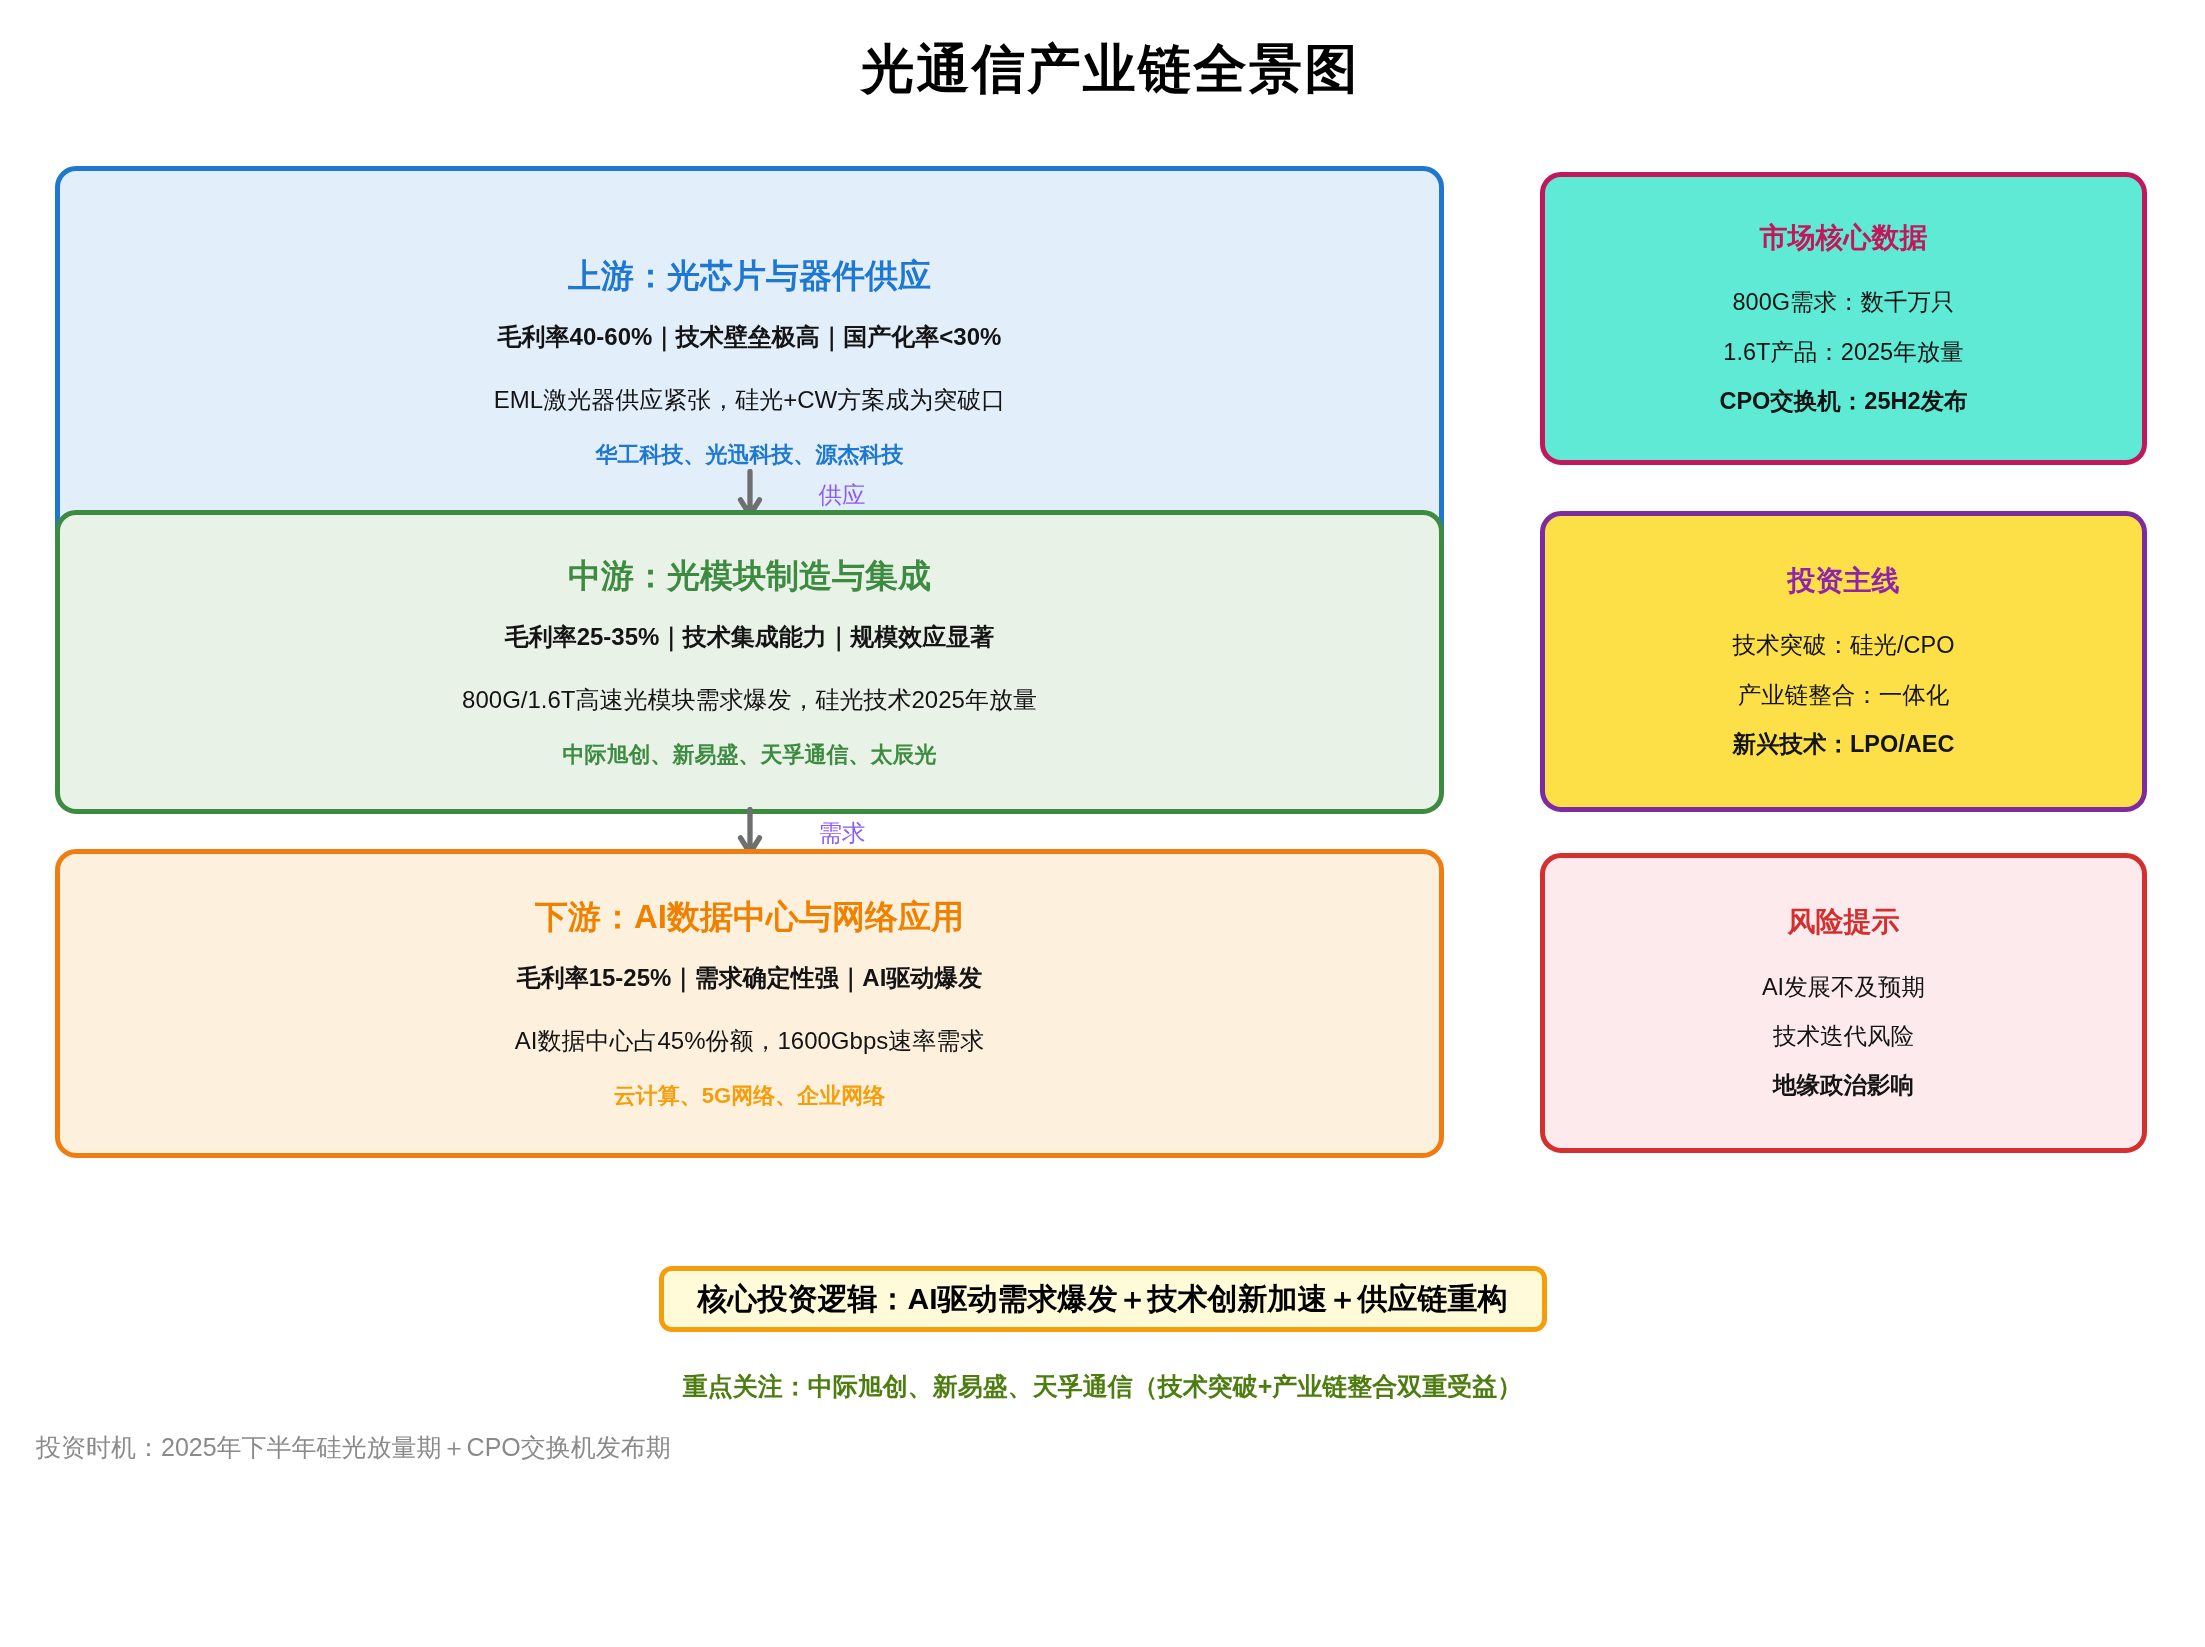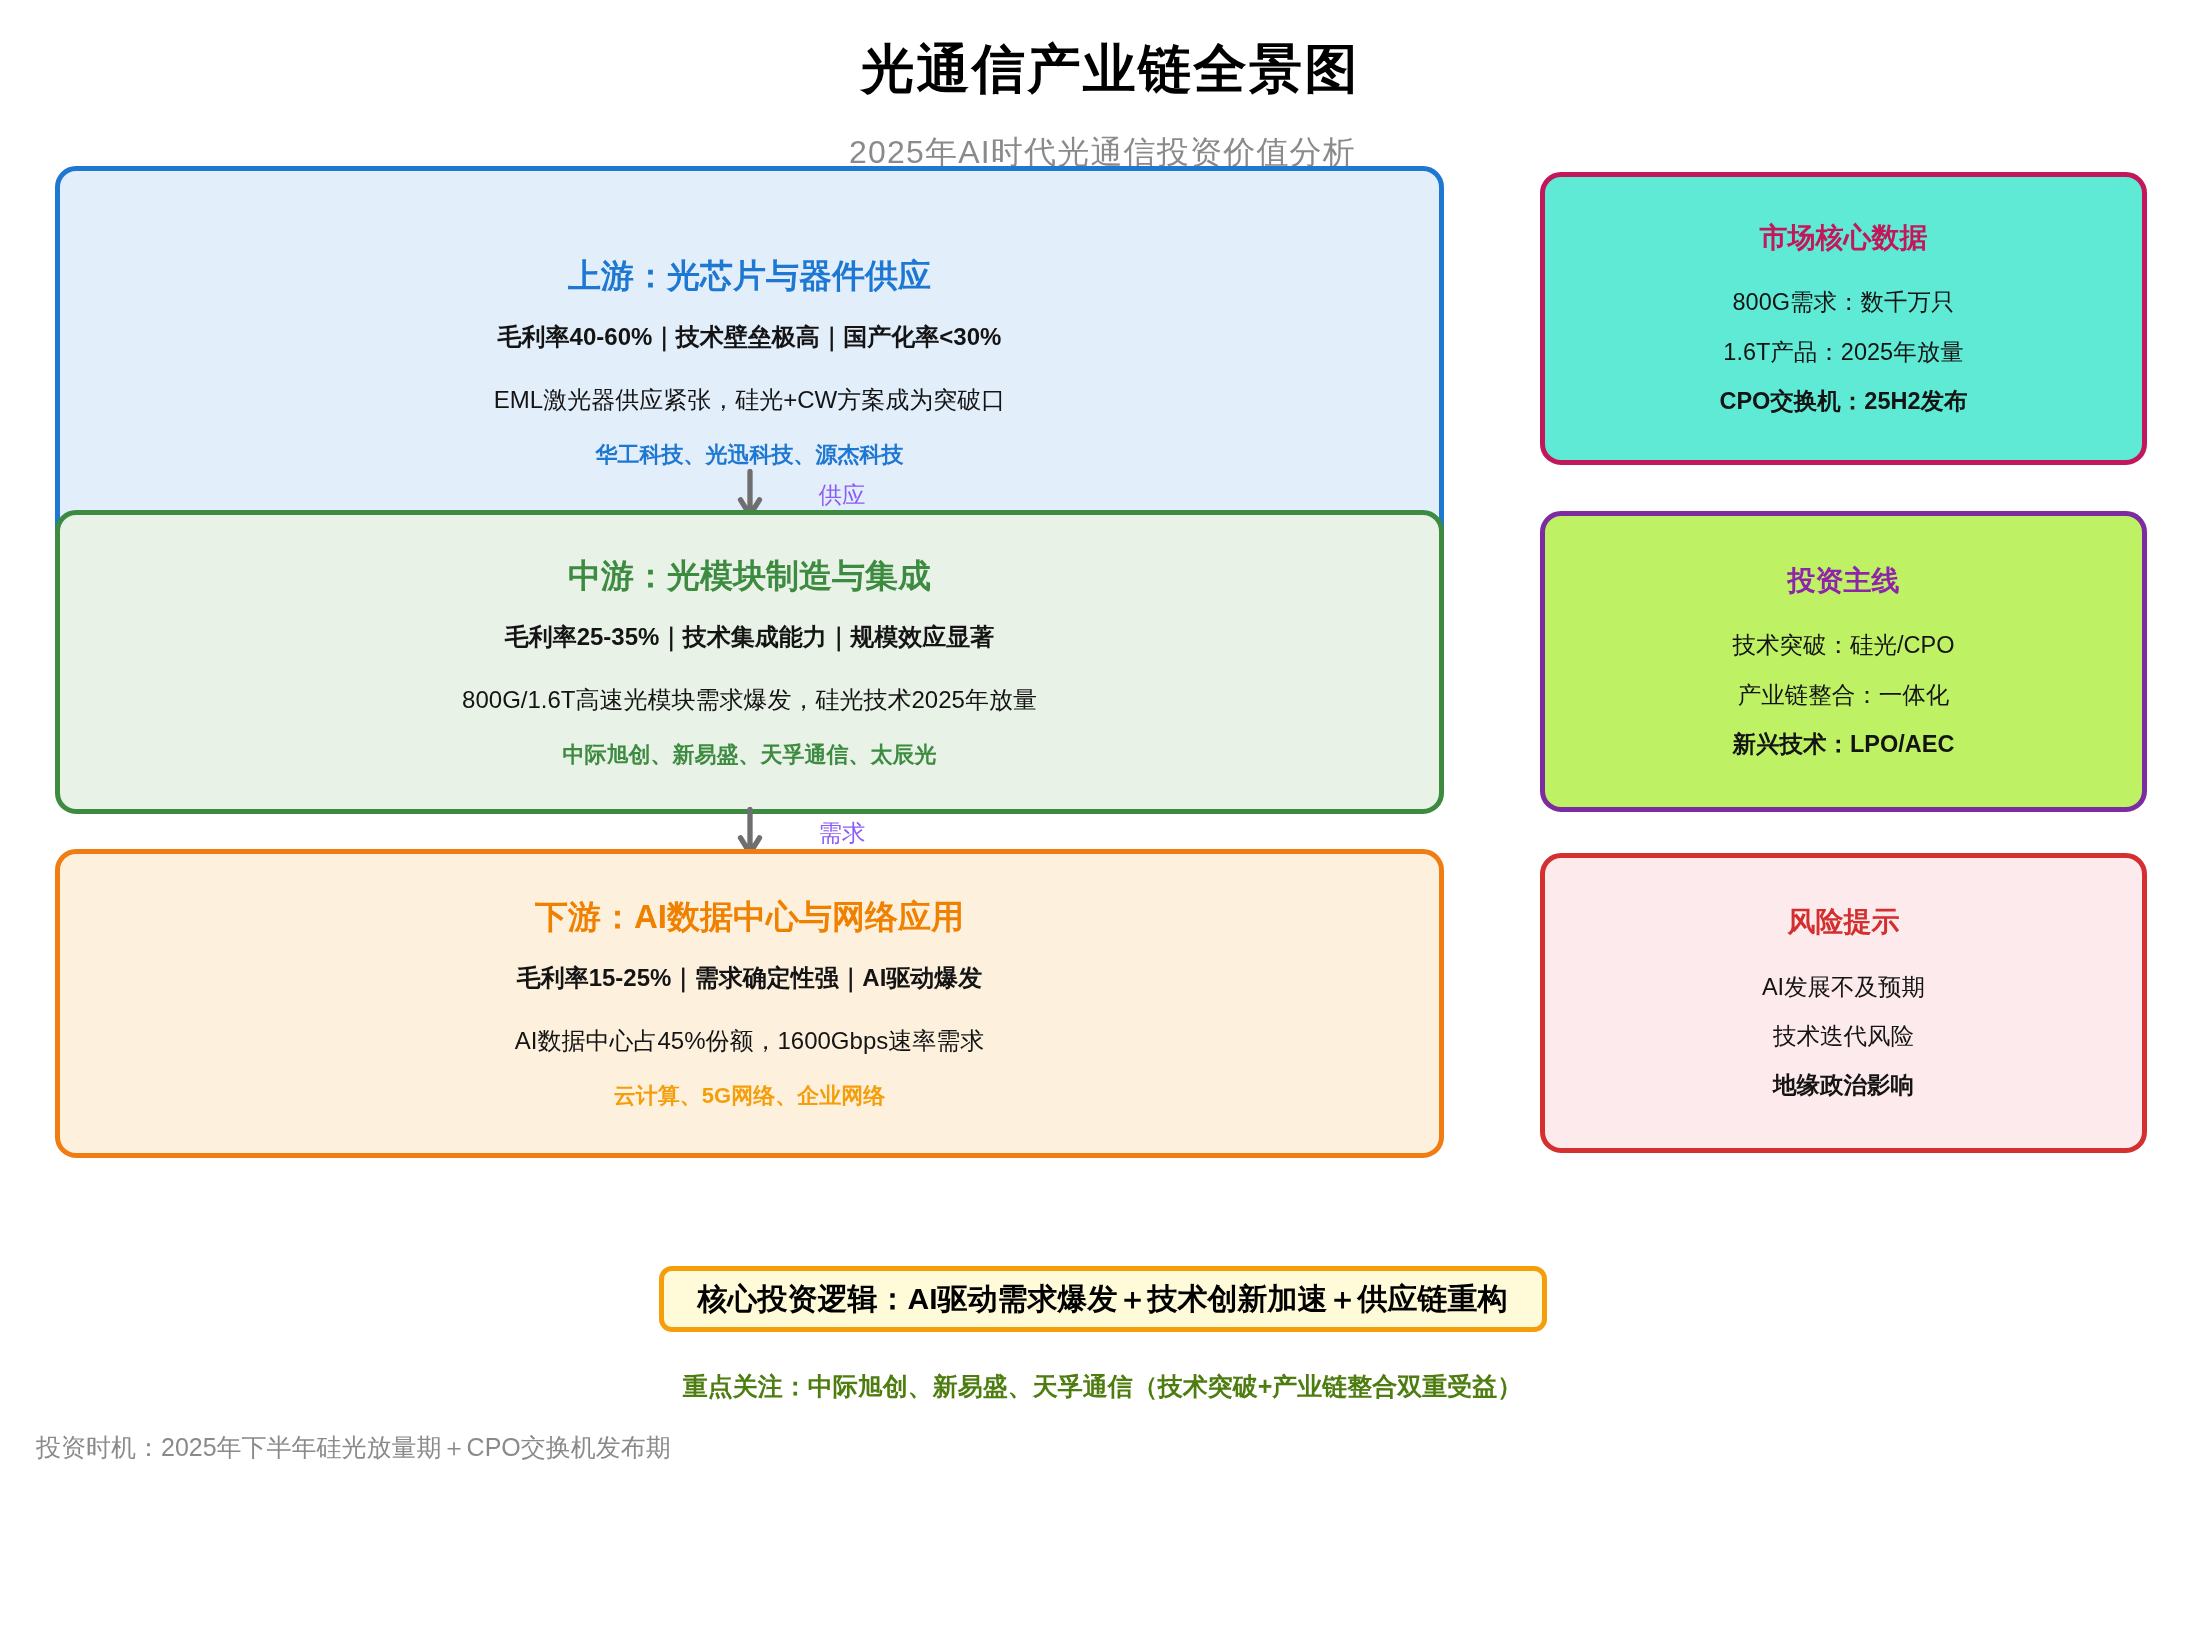--- a/index.html
+++ b/index.html
@@ -42,21 +42,21 @@
   
   .b-blue{background:#e3eefb;border-color:#1e78d2;}
   .b-blue h2,.b-blue .companies{color:#1e78d2;}
   .b-green{background:#e9f2e7;border-color:#3d8b40;}
   .b-green h2,.b-green .companies{color:#3d8b40;}
   .b-orange{background:#fdf1de;border-color:#f07d12;}
   .b-orange h2{color:#f08000;}
   .b-orange .companies{color:#f59e0b;}
   .s-pink{background:#5eead4;border-color:#c2185b;}
   .s-pink h2{color:#c2185b;}
-  .s-purple{background:#bef264;border-color:#7c2ba1;align-items:center;}
+  .s-purple{background:#fde047;border-color:#7c2ba1;align-items:center;}
   .s-purple h2{color:#8e24aa;}
   .s-red{background:#fdeaec;border-color:#d3302f;}
   .s-red h2{color:#d32f2f;}
   
   .flow{position:absolute;left:55px;width:1389px;height:51px;}
   .flow1{top:469px;}
   .flow2{top:807px;}
   .flow .arrow{position:absolute;left:50%;top:0;transform:translateX(-50%);}
   .flow .flabel{
     position:absolute;left:calc(50% + 69px);top:50%;transform:translateY(-50%);
@@ -77,21 +77,20 @@
     position:absolute;top:1431px;left:0;width:100%;text-align:left;
     font-size:25px;font-weight:500;color:#8a8a8a;padding-left:36px;
   }
 </style>
 </head>
 <body>
 
 <div id="canvas">
 
   <div class="page-title">光通信产业链全景图</div>
-  <div class="page-subtitle">2025年AI时代光通信投资价值分析</div>
 
   <section class="box chain row1 b-blue">
     <h2>上游：光芯片与器件供应</h2>
     <p class="stats">毛利率40-60%｜技术壁垒极高｜国产化率&lt;30%</p>
     <p class="desc">EML激光器供应紧张，硅光+CW方案成为突破口</p>
     <p class="companies">华工科技、光迅科技、源杰科技</p>
   </section>
 
   <div class="flow flow1">
     <svg class="arrow" width="26" height="51" viewBox="0 0 44 86">

